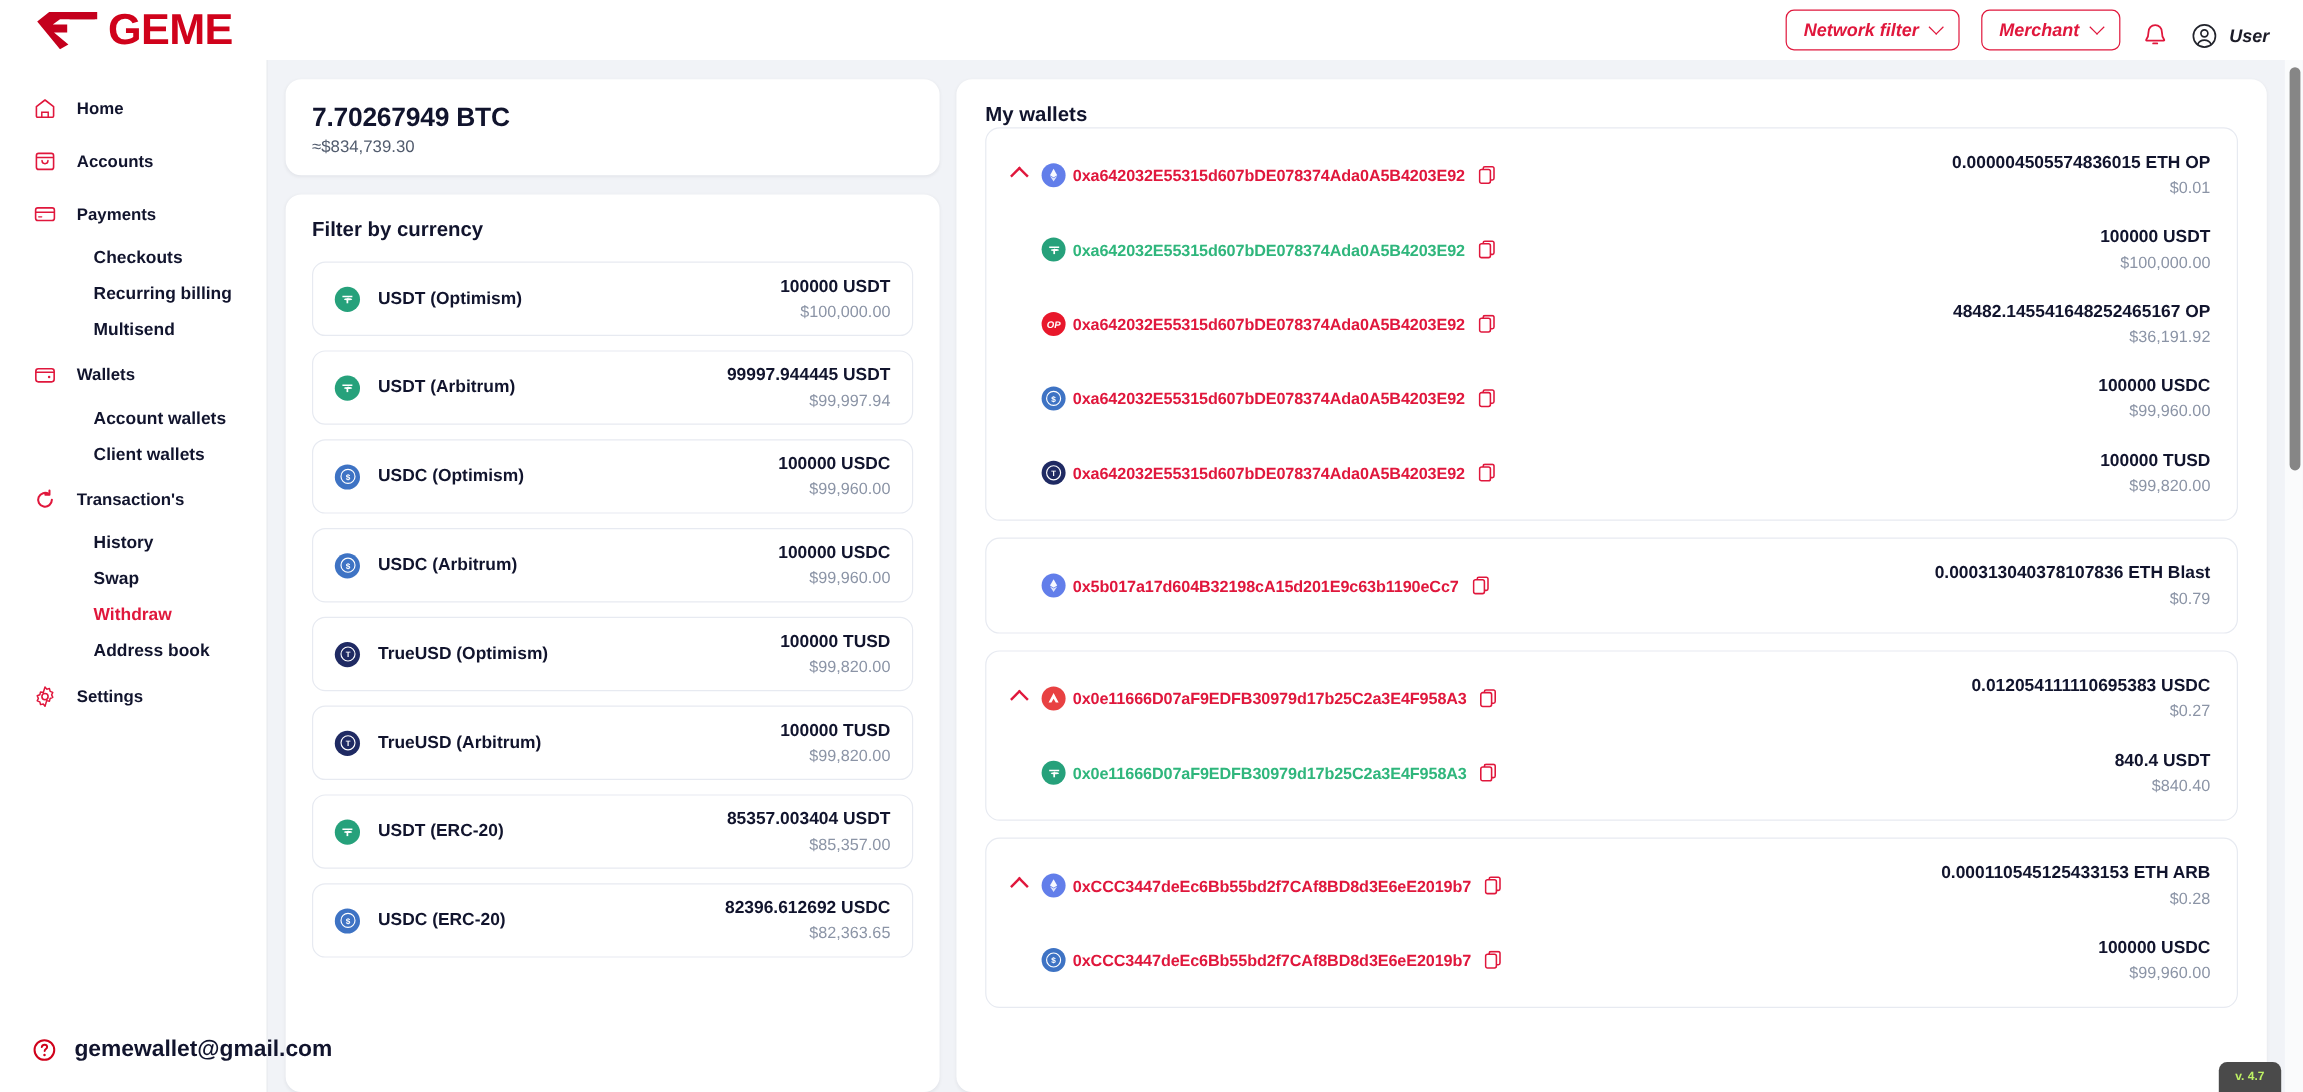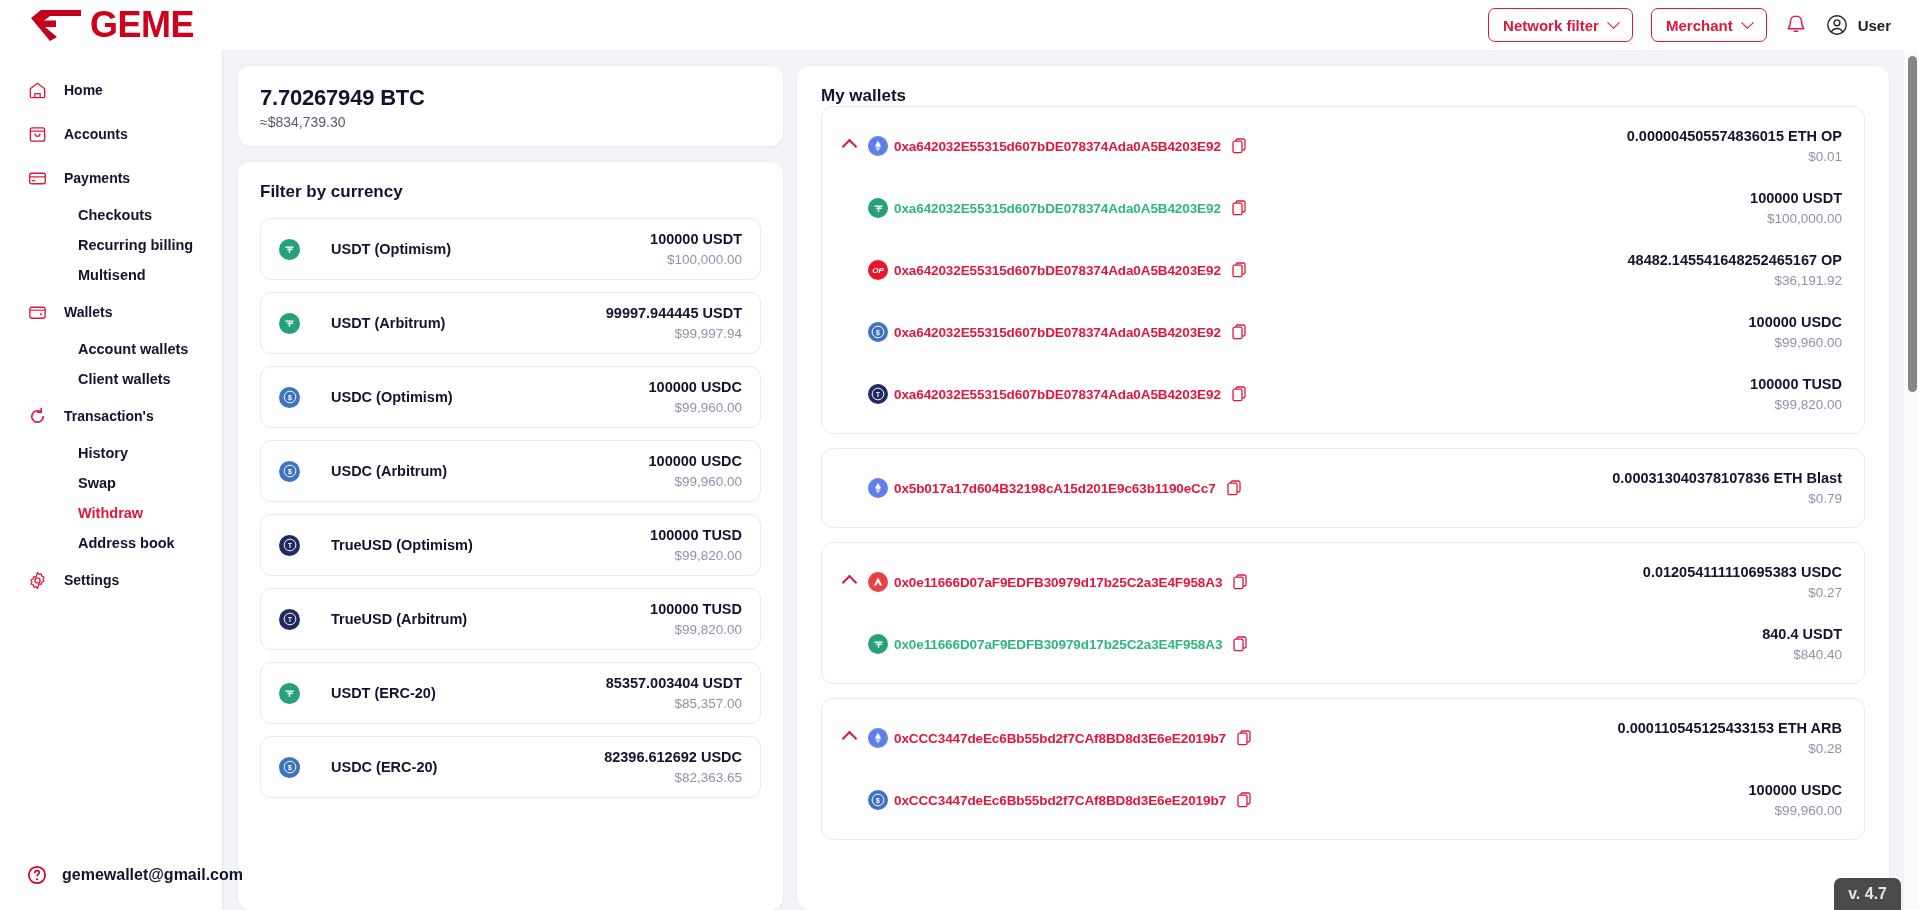--- a/index.html
+++ b/index.html
@@ -19,21 +19,21 @@
     padding: 0 28px 0 28px;
     position: relative; z-index: 30;
   }
   .logo { display: flex; align-items: center; gap: 12px; }
   .logo-mark { width: 56px; height: 36px; display: block; }
   .logo-text {
     font-size: 36px; font-weight: 800; color: #d0021b;
     letter-spacing: -0.5px; line-height: 1; margin-left: -6px;
   }
   .topbar-spacer { flex: 1; }
-  .top-actions { display: flex; align-items: center; gap: 18px; }
+  .top-actions { display: flex; align-items: flex-end; gap: 18px; font-style: italic; }
   .pill {
     border: 1.5px solid #e0173c; color: #e0173c; background: #fff;
     border-radius: 7px; height: 34px; padding: 0 14px;
     display: flex; align-items: center; gap: 10px;
     font-size: 15px; font-weight: 600; cursor: pointer; white-space: nowrap;
   }
   .chev { display: inline-block; width: 9px; height: 9px;
           border-right: 1.8px solid #e0173c; border-bottom: 1.8px solid #e0173c;
           transform: rotate(45deg) translate(-2px,-2px); }
   .icon-btn { cursor: pointer; display: flex; align-items: center; }
@@ -59,21 +59,21 @@
   .nav-ico { width: 22px; height: 22px; display: flex; align-items: center; justify-content: center; }
   .nav-sub {
     padding: 7px 0 7px 78px; font-size: 14.5px; font-weight: 600;
     color: #11142d; cursor: pointer;
   }
   .nav-sub.active { color: #e0173c; }
   .sidebar-footer {
     display: flex; align-items: center; gap: 14px;
     padding: 14px 0 24px 26px;
   }
-  .sidebar-footer .email { font-size: 16px; font-weight: 600; color: #11142d; }
+  .sidebar-footer .email { font-size: 19px; font-weight: 600; color: #11142d; }
 
   
   .main {
     flex: 1; min-width: 0; background: #f1f3f7;
     display: flex; gap: 14px;
     padding: 16px 30px 0 16px;
     overflow: hidden; position: relative;
   }
   .col-left { width: 545px; min-width: 545px; display: flex; flex-direction: column; gap: 16px; }
   .col-right { flex: 1; min-width: 0; }
@@ -91,21 +91,21 @@
 
   
   .filter-card { padding: 20px 22px 22px 22px; flex: 1; min-height: 0; overflow: hidden; }
   .card-title { font-size: 17px; font-weight: 700; color: #11142d; }
   .cur-list { margin-top: 16px; display: flex; flex-direction: column; gap: 12px; }
   .cur-item {
     border: 1px solid #e7eaf1; border-radius: 11px;
     height: 62px; padding: 0 18px;
     display: flex; align-items: center; cursor: pointer; background: #fff;
   }
-  .cur-left { display: flex; align-items: center; gap: 31px; min-width: 0; }
+  .cur-left { display: flex; align-items: center; gap: 15px; min-width: 0; }
   .cur-name { font-size: 14.5px; font-weight: 700; color: #11142d; white-space: nowrap; }
   .cur-right { margin-left: auto; text-align: right; }
   .cur-amt { font-size: 14.5px; font-weight: 700; color: #11142d; white-space: nowrap; }
   .cur-fiat { font-size: 13.5px; color: #8b94a6; margin-top: 5px; white-space: nowrap; }
 
   
   .wallets-card { padding: 20px 24px 22px 24px; height: 100%; overflow: hidden; position: relative; }
   .wallet-groups { display: flex; flex-direction: column; gap: 14px; }
   .wallet-group { border: 1px solid #e7eaf1; border-radius: 12px; padding: 8px 0; }
   .wallet-row {
@@ -135,22 +135,22 @@
   .scroll-track {
     position: absolute; right: 0; top: 0; width: 15px; height: 100%;
     background: #fafbfc;
   }
   .scroll-thumb {
     position: absolute; right: 2px; width: 9px; border-radius: 5px;
     background: #868686;
   }
   .version-badge {
     position: absolute; right: 18px; bottom: 0;
-    background: #4a4a4a; color: #e5e5e5;
-    font-size: 16px; font-weight: 700;
+    background: #4a4a4a; color: #bef264;
+    font-size: 10px; font-weight: 700;
     padding: 7px 14px; border-radius: 7px 7px 0 0;
     z-index: 40;
   }
 </style>
 </head>
 <body>
 
 <div class="app">
 
   <div class="topbar">

